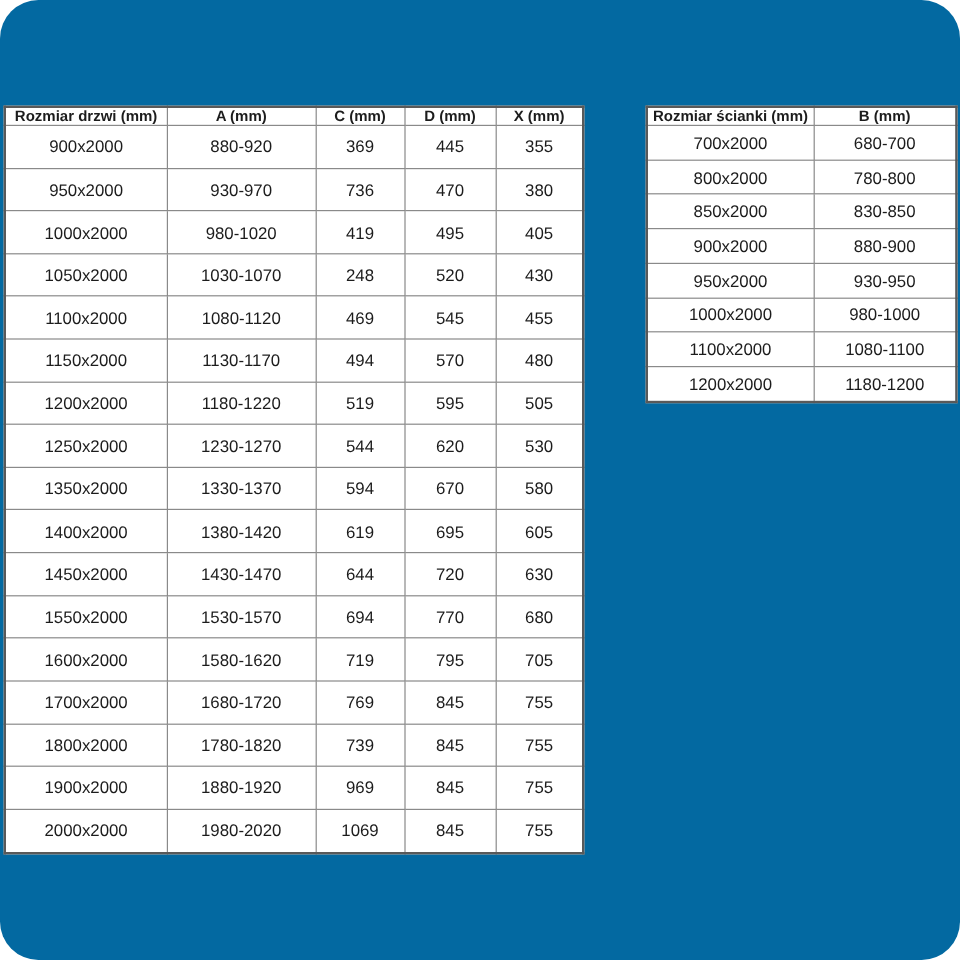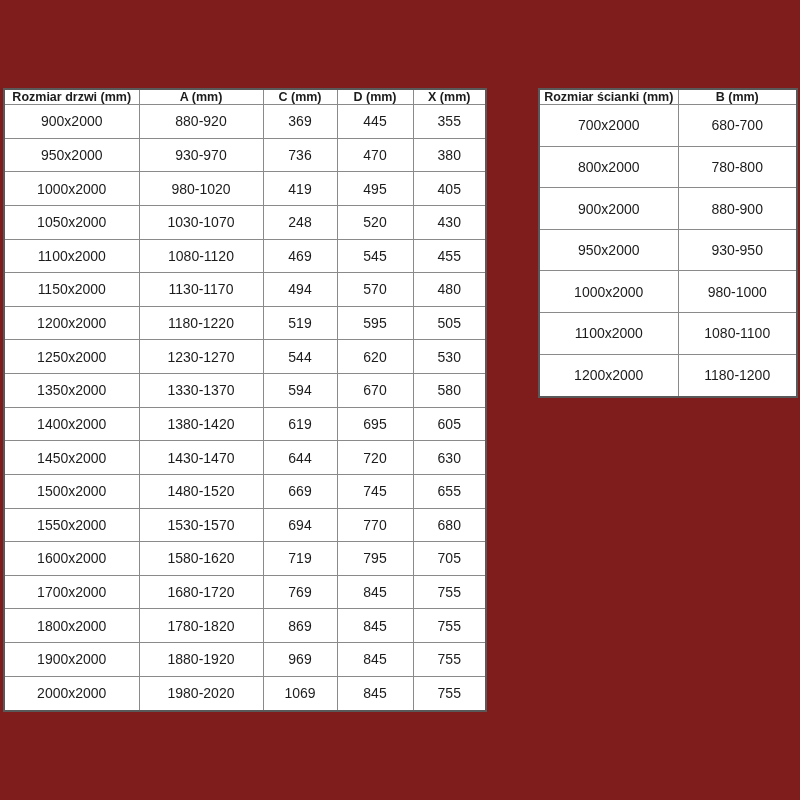--- a/index.html
+++ b/index.html
@@ -6,21 +6,22 @@
   html, body {
     width: 800px; height: 800px;
     background: #ffffff;
     font-family: "Liberation Sans", sans-serif;
     position: relative;
     overflow: hidden;
   }
   .page {
     position: absolute;
     inset: 0;
-    background: #7f1d1d;
+    background: #0369a1;
+    border-radius: 32px;
   }
   table.tbl {
     position: absolute;
     border-collapse: collapse;
     table-layout: fixed;
     background: #ffffff;
     border: 2px solid #595959;
   }
   table.tbl th, table.tbl td {
     border: 1px solid #8a8a8a;
@@ -40,21 +41,21 @@
   #door-table {
     left: 3px;
     top: 88px;
     width: 482px;
     height: 624px;
   }
   #wall-table {
     left: 538px;
     top: 88px;
     width: 258px;
-    height: 310px;
+    height: 248px;
   }
 </style>
 </head>
 <body>
 
 <div class="page">
 
   <table id="door-table" class="tbl">
     <colgroup>
       <col style="width:135px">
@@ -144,27 +145,20 @@
           <td>605</td>
         </tr>
         <tr>
           <td>1450x2000</td>
           <td>1430-1470</td>
           <td>644</td>
           <td>720</td>
           <td>630</td>
         </tr>
         <tr>
-          <td>1500x2000</td>
-          <td>1480-1520</td>
-          <td>669</td>
-          <td>745</td>
-          <td>655</td>
-        </tr>
-        <tr>
           <td>1550x2000</td>
           <td>1530-1570</td>
           <td>694</td>
           <td>770</td>
           <td>680</td>
         </tr>
         <tr>
           <td>1600x2000</td>
           <td>1580-1620</td>
           <td>719</td>
@@ -174,21 +168,21 @@
         <tr>
           <td>1700x2000</td>
           <td>1680-1720</td>
           <td>769</td>
           <td>845</td>
           <td>755</td>
         </tr>
         <tr>
           <td>1800x2000</td>
           <td>1780-1820</td>
-          <td>869</td>
+          <td>739</td>
           <td>845</td>
           <td>755</td>
         </tr>
         <tr>
           <td>1900x2000</td>
           <td>1880-1920</td>
           <td>969</td>
           <td>845</td>
           <td>755</td>
         </tr>
@@ -216,20 +210,24 @@
       <tbody>
         <tr>
           <td>700x2000</td>
           <td>680-700</td>
         </tr>
         <tr>
           <td>800x2000</td>
           <td>780-800</td>
         </tr>
         <tr>
+          <td>850x2000</td>
+          <td>830-850</td>
+        </tr>
+        <tr>
           <td>900x2000</td>
           <td>880-900</td>
         </tr>
         <tr>
           <td>950x2000</td>
           <td>930-950</td>
         </tr>
         <tr>
           <td>1000x2000</td>
           <td>980-1000</td>

